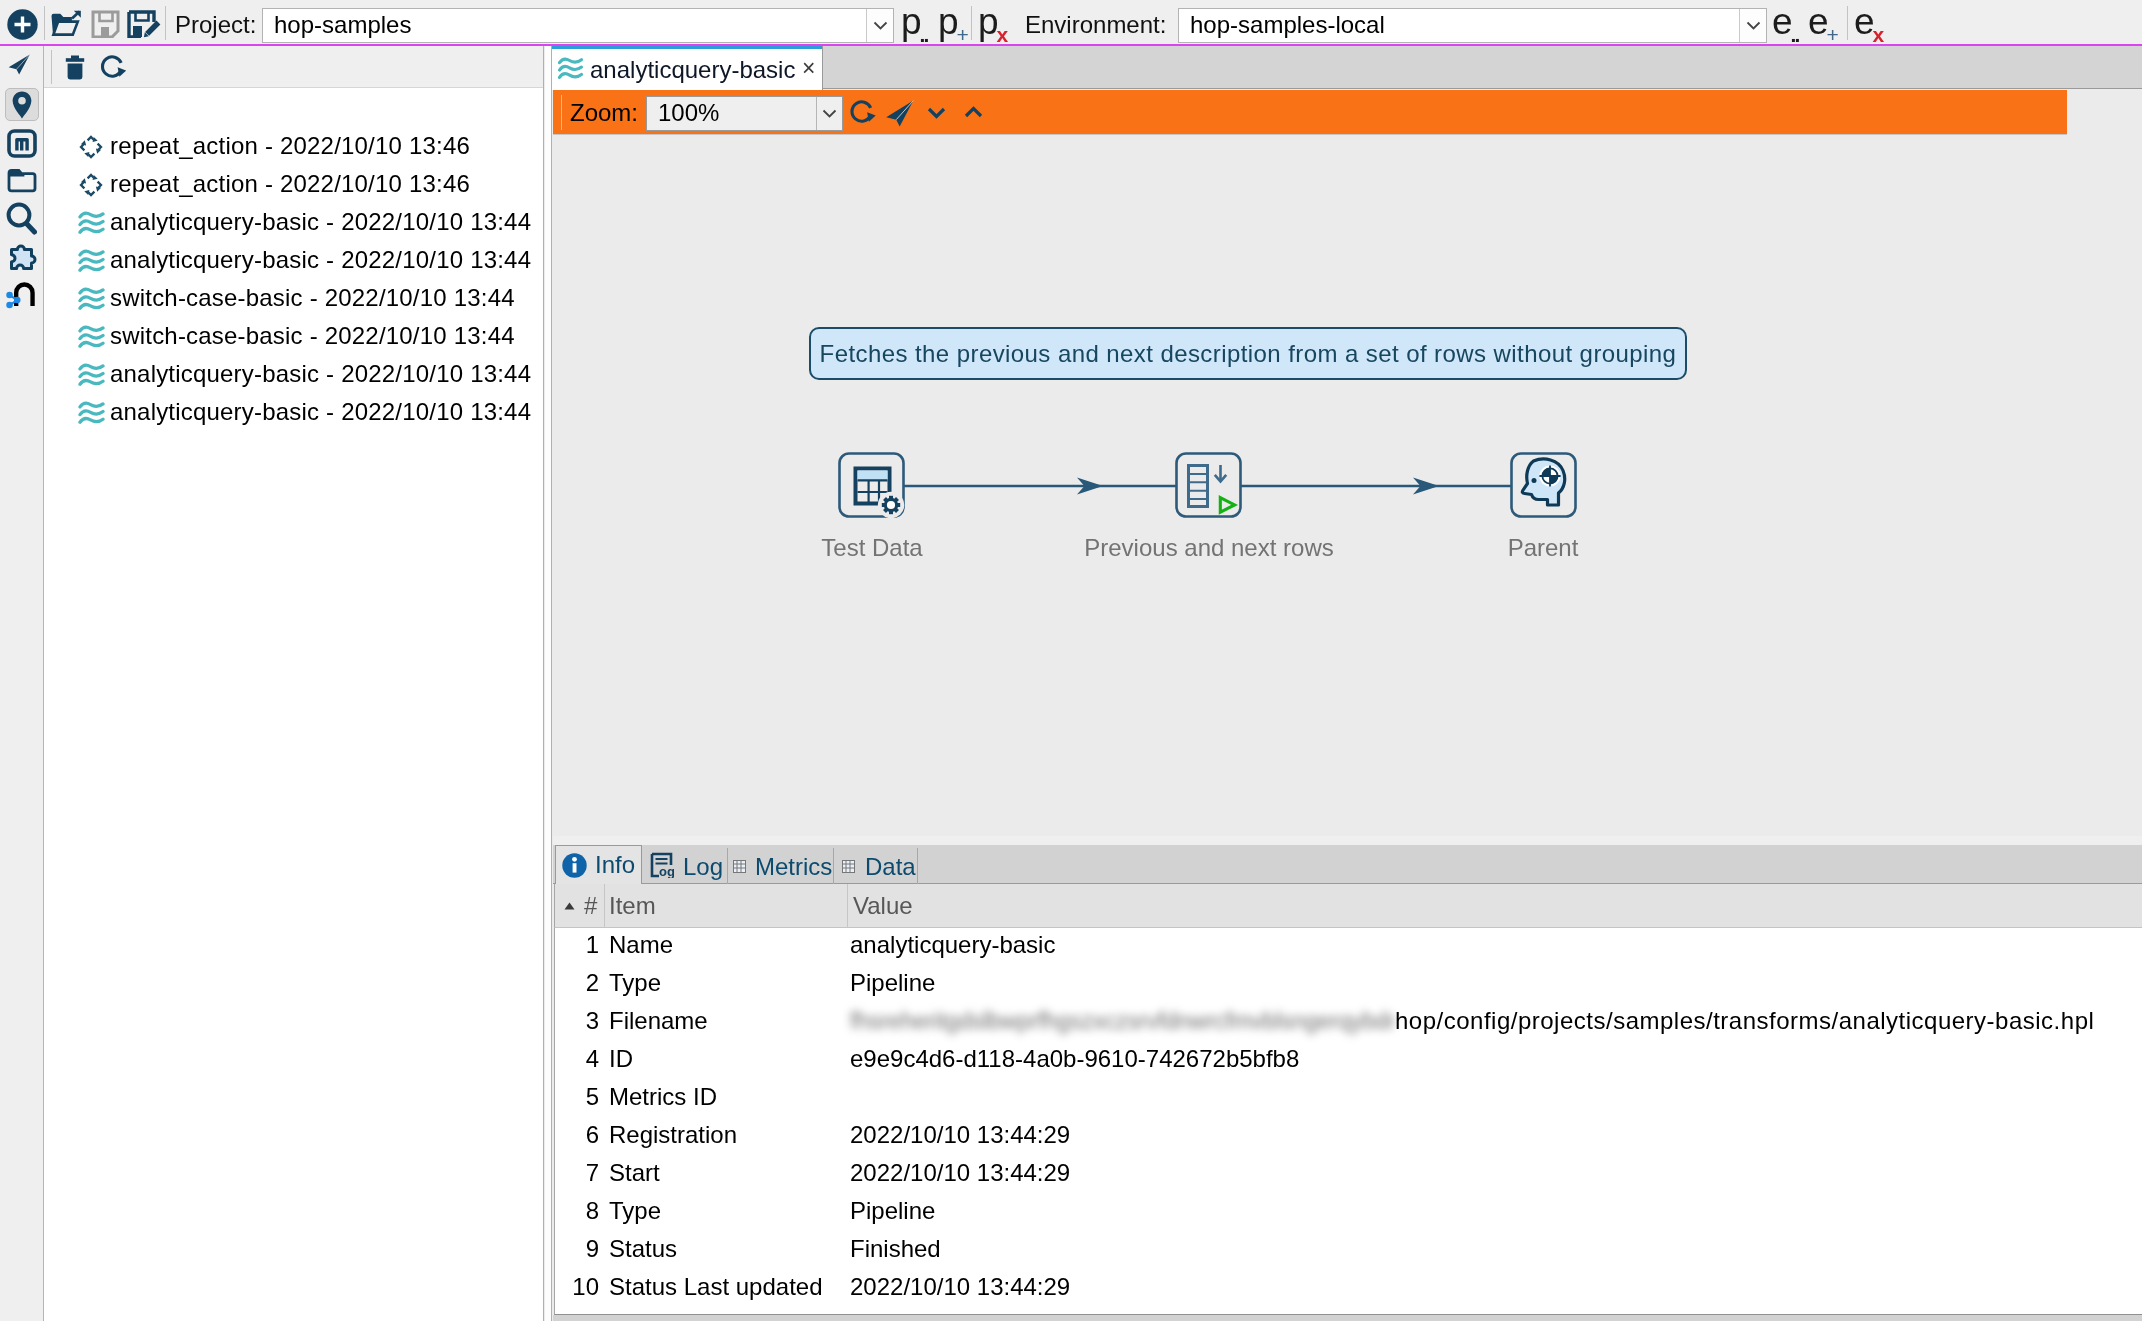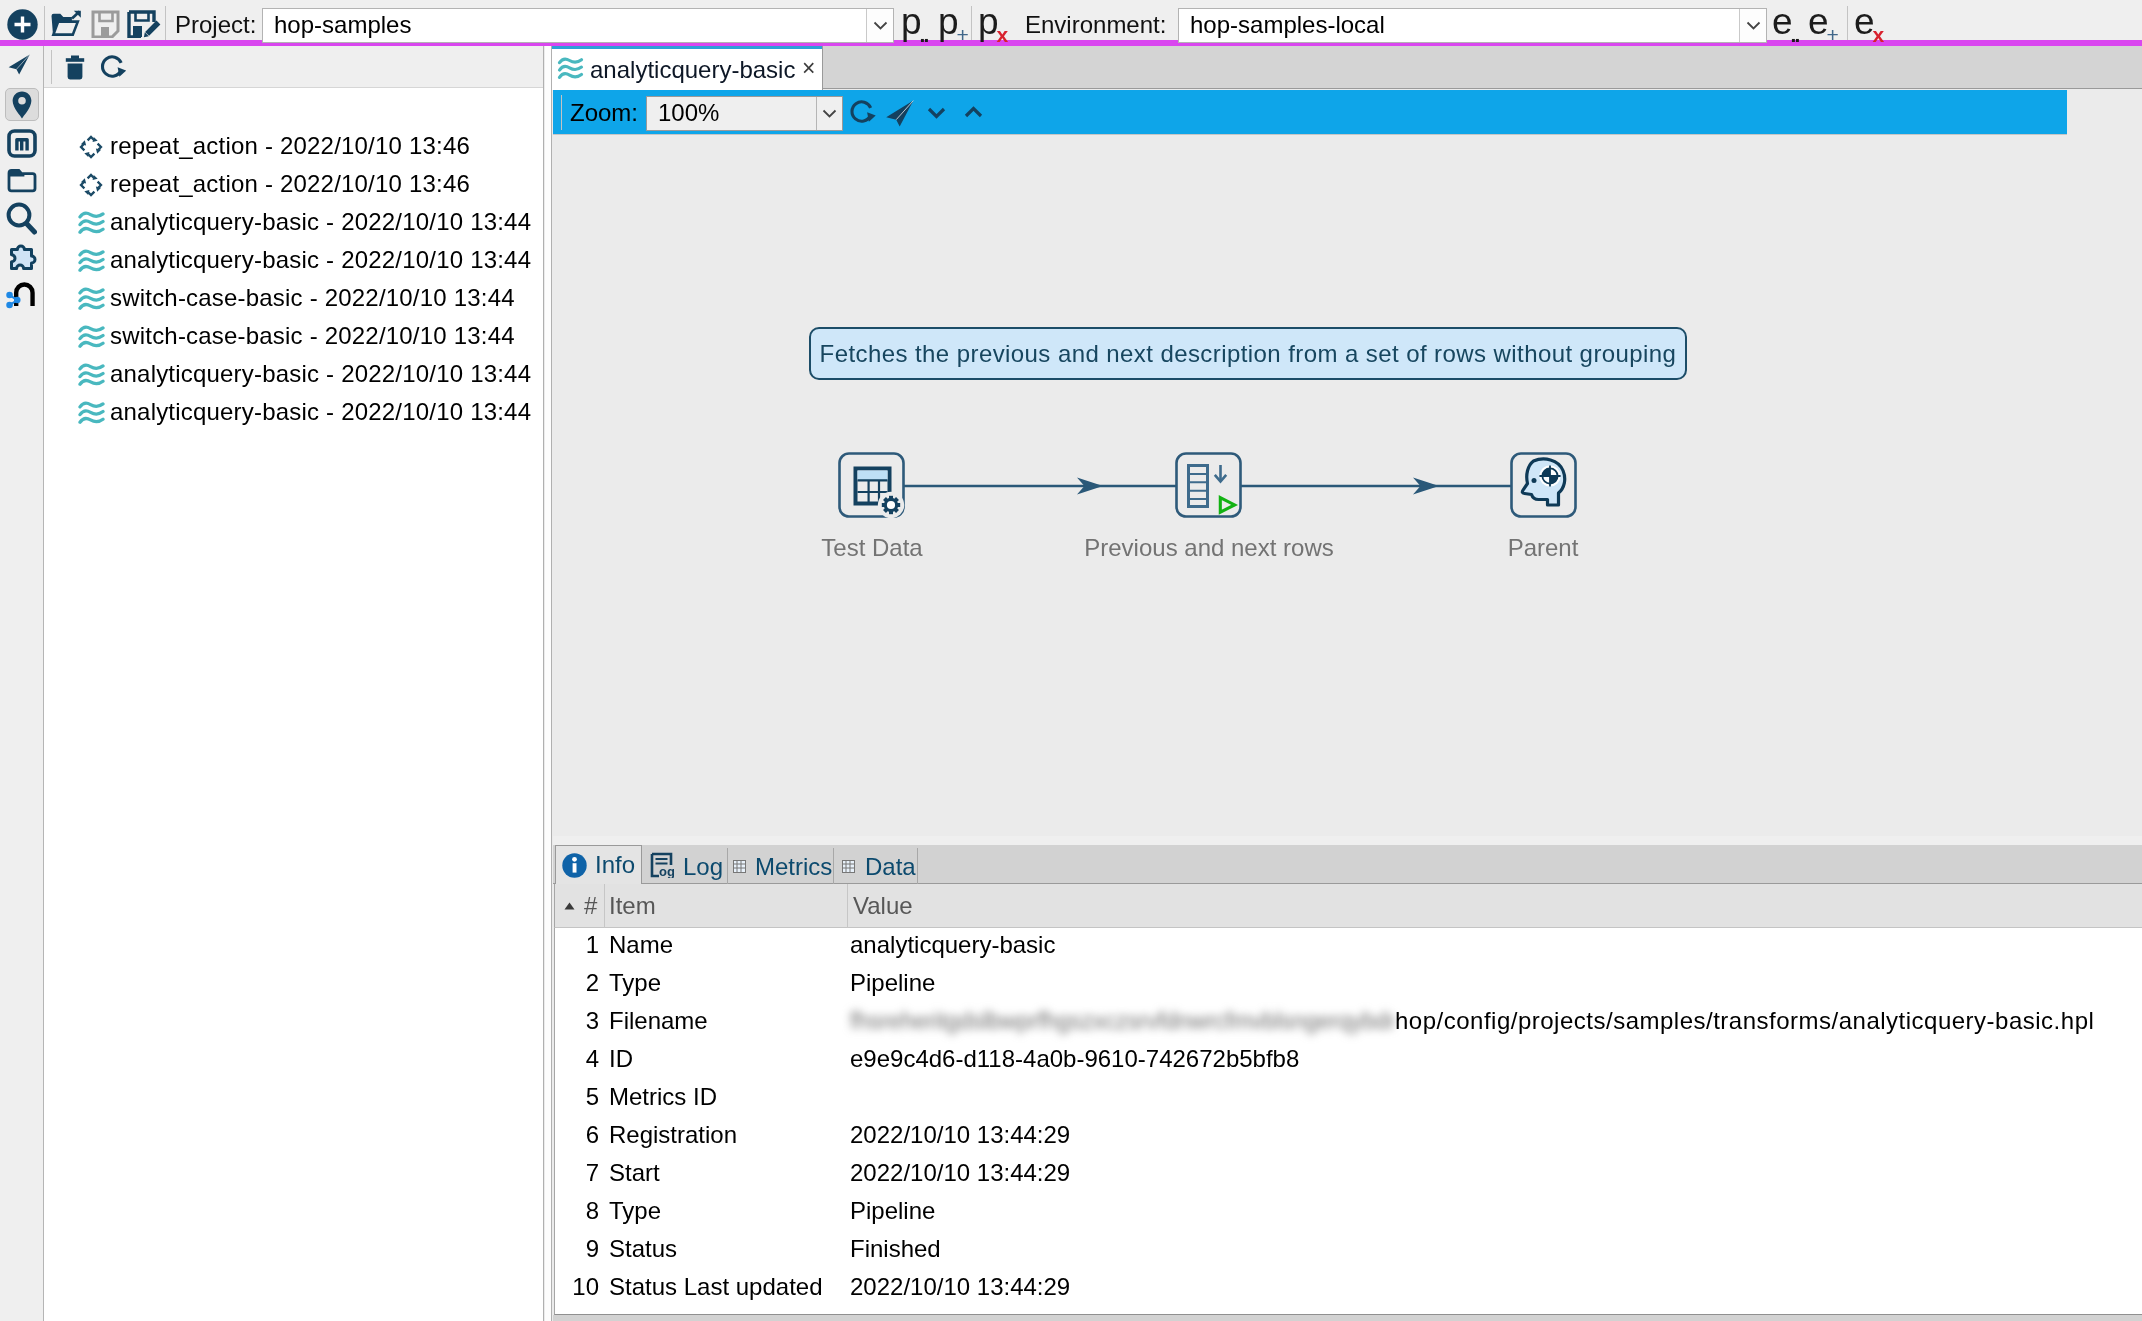--- a/index.html
+++ b/index.html
@@ -1,20 +1,20 @@
 <!DOCTYPE html>
 <html><head>
 <meta charset="utf-8">
 <style>
 *{margin:0;padding:0;box-sizing:border-box}
 html,body{width:2142px;height:1321px;overflow:hidden}
 body{position:relative;font-family:"Liberation Sans",sans-serif;background:#ebebeb;font-size:24px;color:#0d0d0d}
 .abs{position:absolute}
 
-#topbar{left:0;top:0;width:2142px;height:46px;background:#efefef;border-bottom:6px solid #d946ef}
+#topbar{left:0;top:0;width:2142px;height:46px;background:#efefef;border-bottom:2px solid #d946ef}
 .vsep{position:absolute;top:6px;width:1px;height:34px;background:#c3c3c3}
 .tb-label{position:absolute;top:0;height:45px;line-height:49px;color:#111}
 .combo{position:absolute;top:8px;height:35px;background:#fff;border:1px solid #b3b3b3}
 .combo .txt{position:absolute;left:11px;top:0;height:36px;line-height:32px;color:#000;white-space:nowrap}
 .combo .btn{position:absolute;right:0;top:0;width:27px;height:33px;border-left:1px solid #c9c9c9;background:#fdfdfd}
 .combo .btn svg{position:absolute;left:6px;top:12px}
 .pglyph{position:absolute;top:0;height:46px;font-size:37px;color:#1c1c1c;line-height:44px;white-space:nowrap}
 .pglyph .sub{font-size:21px;position:relative;top:8px;left:-2px;letter-spacing:-2px}
 
 #sidebar{left:0;top:46px;width:44px;height:1275px;background:#efefef;border-right:1px solid #b5b5b5}
@@ -23,21 +23,21 @@
 #treepanel{left:44px;top:46px;width:500px;height:1275px;background:#fff;border-right:1px solid #b0b0b0}
 #treebar{position:absolute;left:0;top:0;width:499px;height:42px;background:#efefef;border-bottom:1px solid #d6d6d6}
 .trow{position:absolute;left:0;height:38px;width:499px;white-space:nowrap}
 .trow .lbl{position:absolute;top:4px;color:#000;letter-spacing:0.2px}
 .trow svg{position:absolute}
 
 #rightarea{left:551px;top:46px;width:1591px;height:1275px;background:#ebebeb;border-left:1px solid #b0b0b0}
 #tabbar{position:absolute;left:1px;top:0;width:1590px;height:43px;background:#d4d4d4;border-bottom:1px solid #9a9a9a}
 #seltab{position:absolute;left:0;top:0;width:271px;height:44px;background:#fff;border-right:1px solid #9a9a9a}
 #seltab .blue{position:absolute;left:0;top:0;width:100%;height:3px;background:#2d9fd8}
-#zoombar{position:absolute;left:1px;top:44px;width:1514px;height:45px;background:#0ea5e9;border-bottom:1px solid #c6c6c6}
+#zoombar{position:absolute;left:1px;top:44px;width:1514px;height:45px;background:#f97316;border-bottom:1px solid #c6c6c6}
 .zcombo{position:absolute;left:93px;top:6px;width:197px;height:35px;background:#efefef;border:1px solid #999}
 .zcombo .txt{position:absolute;left:11px;top:0;height:33px;line-height:32px;color:#000}
 .zcombo .btn{position:absolute;right:0;top:0;width:26px;height:33px;border-left:1px solid #b5b5b5}
 .zcombo .btn svg{position:absolute;left:5px;top:12px}
 
 #note{position:absolute;left:257px;top:281px;width:878px;height:53px;background:#cfe7f9;border:2px solid #1c4d68;border-radius:10px;color:#17465f;line-height:49px;text-align:center;white-space:nowrap;font-size:24px;letter-spacing:0.42px}
 .ticon{position:absolute;width:67px;height:66px}
 .tlabel{position:absolute;top:488px;color:#737373;white-space:nowrap;transform:translateX(-50%)}
 
 #botsash{position:absolute;left:1px;top:790px;width:1590px;height:9px;background:#efefef}

